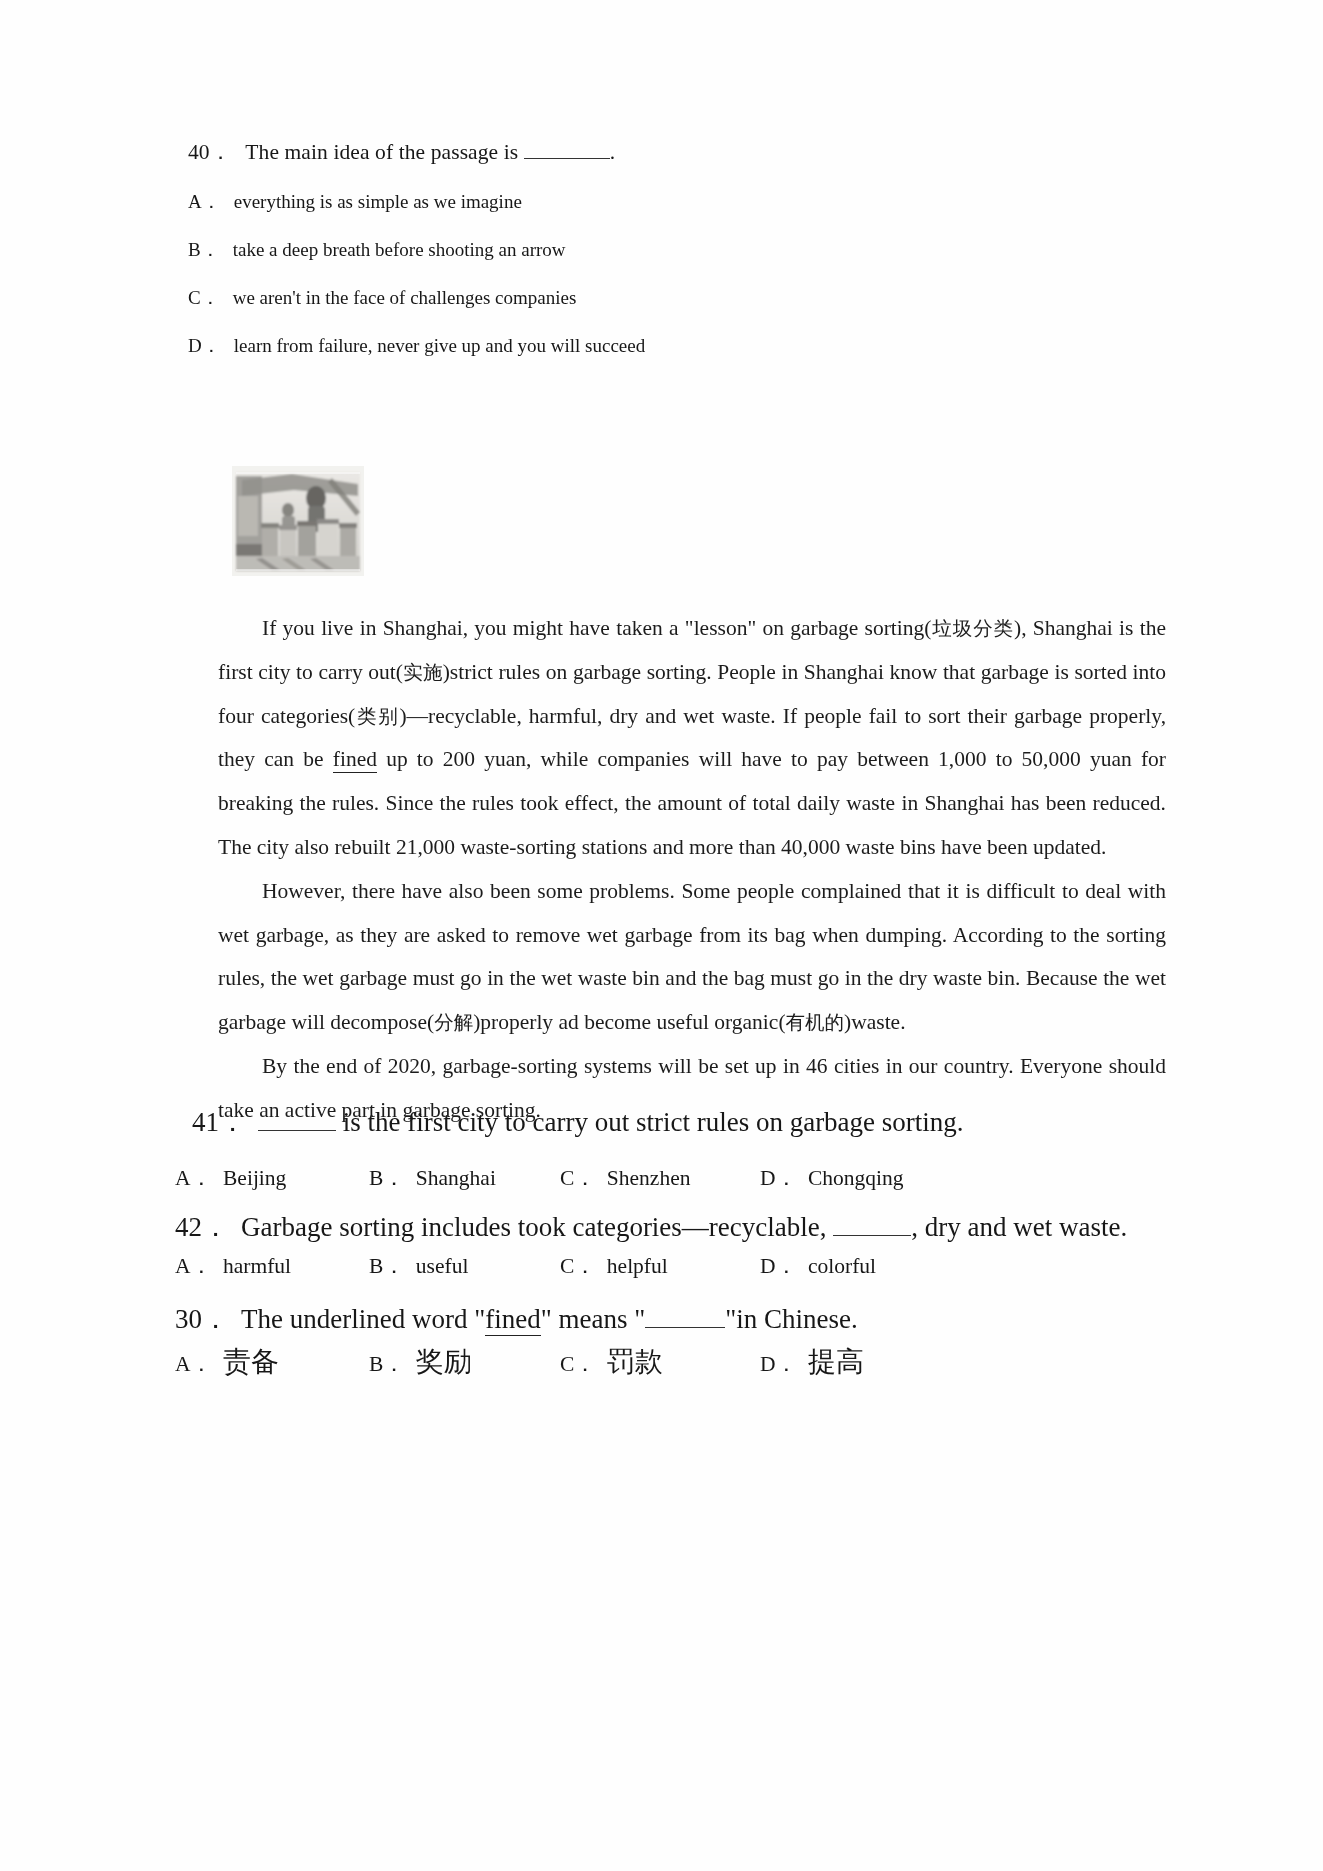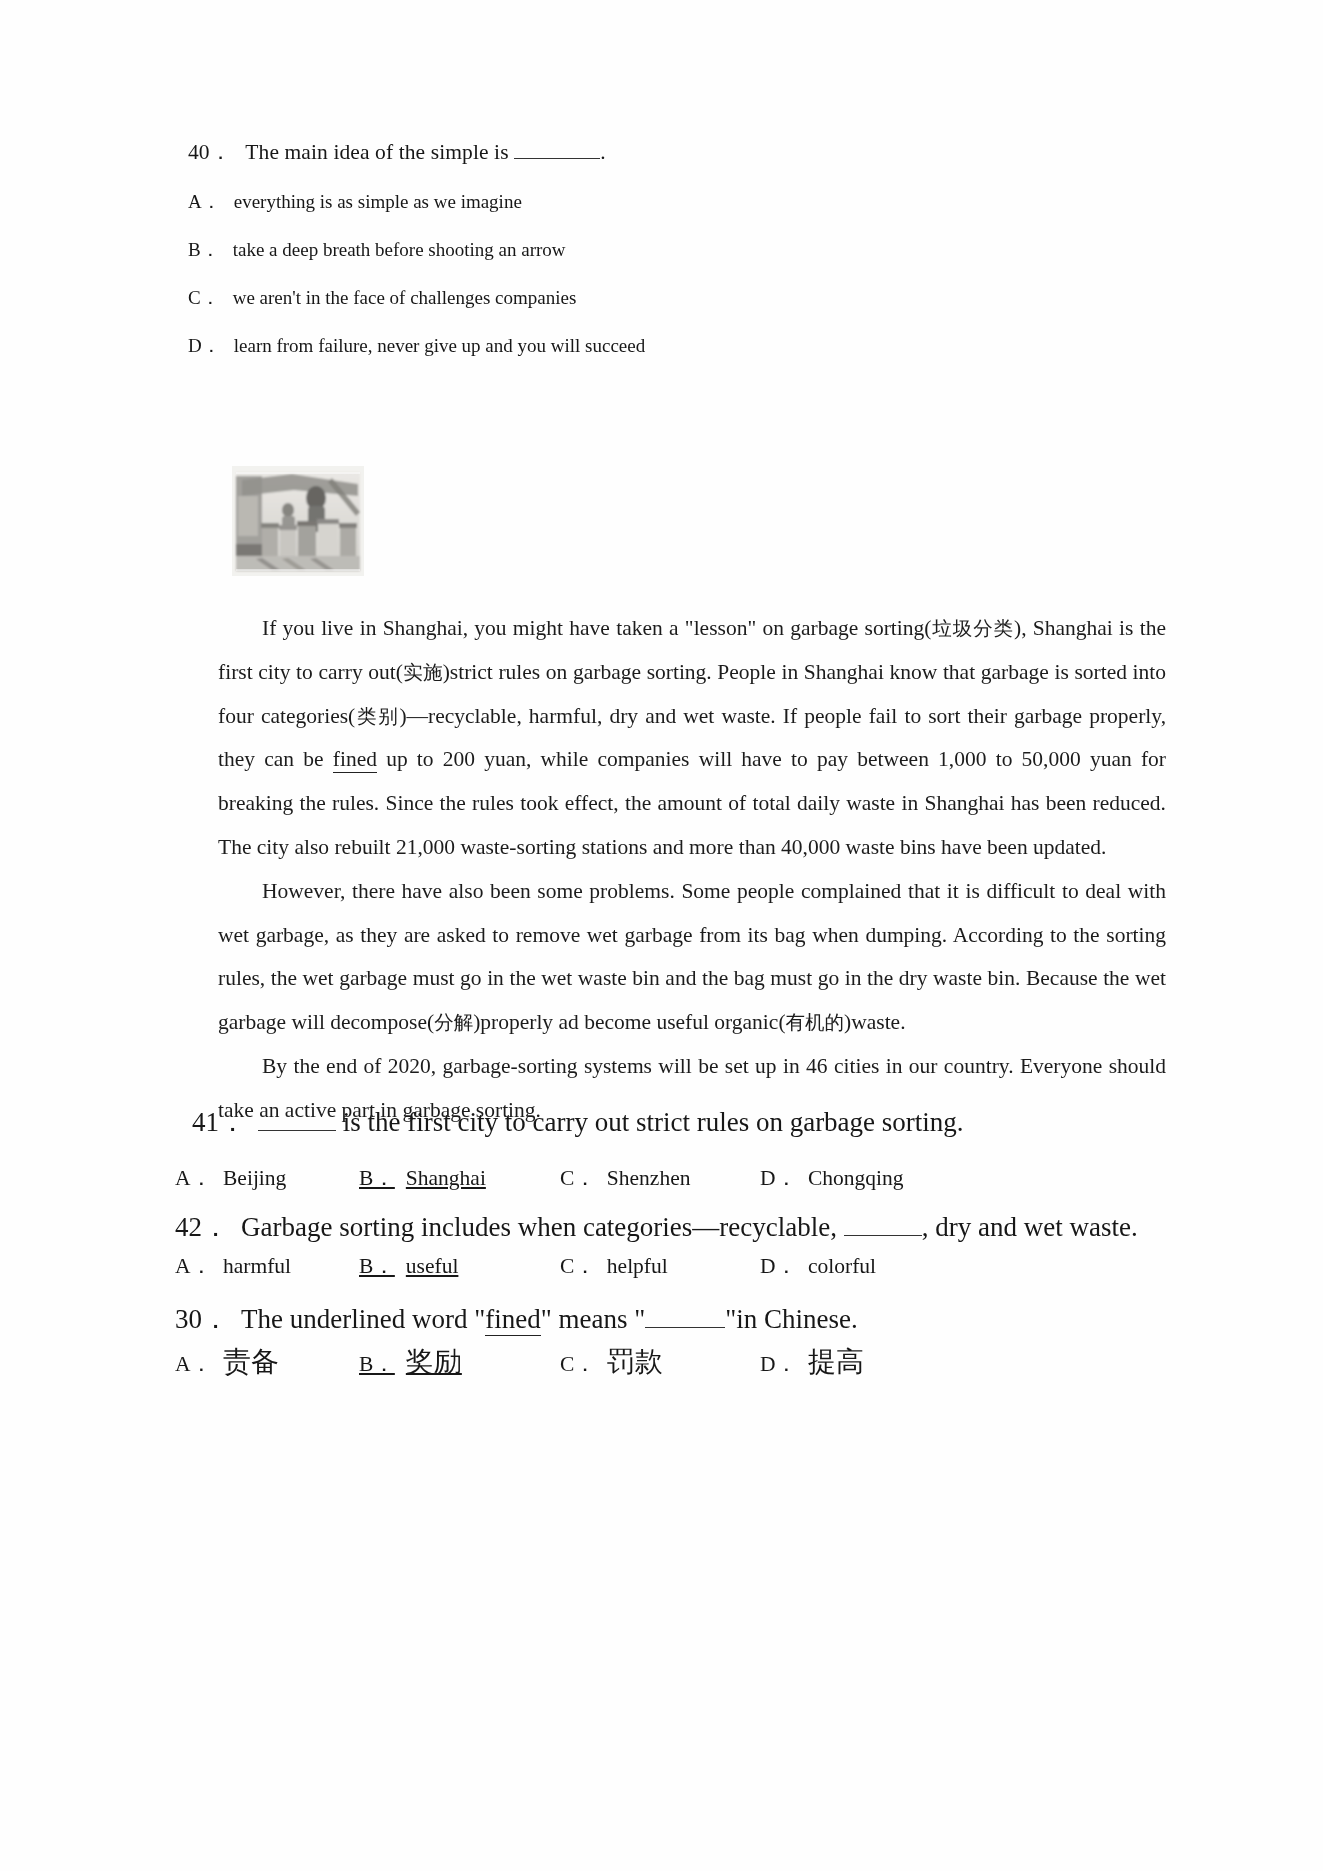--- a/index.html
+++ b/index.html
@@ -119,38 +119,38 @@
     font-size: 21.5px;
     line-height: 1;
     color: #171717;
   }
   .opt-row > span {
     position: absolute;
     top: 0;
     white-space: nowrap;
   }
   .oc0 { left: 0px; }
-  .oc1 { left: 184px; text-decoration: underline; }
+  .oc1 { left: 194px; }
   .oc2 { left: 385px; }
   .oc3 { left: 585px; }
   .opt-row .olabel { margin-right: 11px; }
   .opt-row.cn-row > span { font-size: 21.5px; }
   .opt-row.cn-row .cntxt {
     font-family: "DejaVu Sans", "Liberation Sans", sans-serif;
     font-size: 28px;
   }
 </style>
 </head>
 <body>
 
 <div class="page">
 
   <div class="q40-block">
     <div class="q-stem">
-      <span class="qnum">40．</span><span>The main idea of the simple is</span>
+      <span class="qnum">40．</span><span>The main idea of the passage is</span>
       <span class="blank-line b-med"></span><span>.</span>
     </div>
 
     <div class="opt-line">
       <span class="olabel">A．</span><span>everything is as simple as we imagine</span>
     </div>
     <div class="opt-line">
       <span class="olabel">B．</span><span>take a deep breath before shooting an arrow</span>
     </div>
     <div class="opt-line">
@@ -243,21 +243,21 @@
     <div class="opt-row">
       <span class="oc0"><span class="olabel">A．</span><span>Beijing</span></span>
       <span class="oc1"><span class="olabel">B．</span><span>Shanghai</span></span>
       <span class="oc2"><span class="olabel">C．</span><span>Shenzhen</span></span>
       <span class="oc3"><span class="olabel">D．</span><span>Chongqing</span></span>
     </div>
   </div>
 
   <div class="qblock" id="q42-stem">
     <div class="qline">
-      <span class="qnum">42．</span><span>Garbage sorting includes when categories—recyclable,</span>
+      <span class="qnum">42．</span><span>Garbage sorting includes took categories—recyclable,</span>
       <span class="blank-line b-short"></span><span>, dry and wet waste.</span>
     </div>
   </div>
   <div class="qblock" id="q42-opts">
     <div class="opt-row">
       <span class="oc0"><span class="olabel">A．</span><span>harmful</span></span>
       <span class="oc1"><span class="olabel">B．</span><span>useful</span></span>
       <span class="oc2"><span class="olabel">C．</span><span>helpful</span></span>
       <span class="oc3"><span class="olabel">D．</span><span>colorful</span></span>
     </div>

